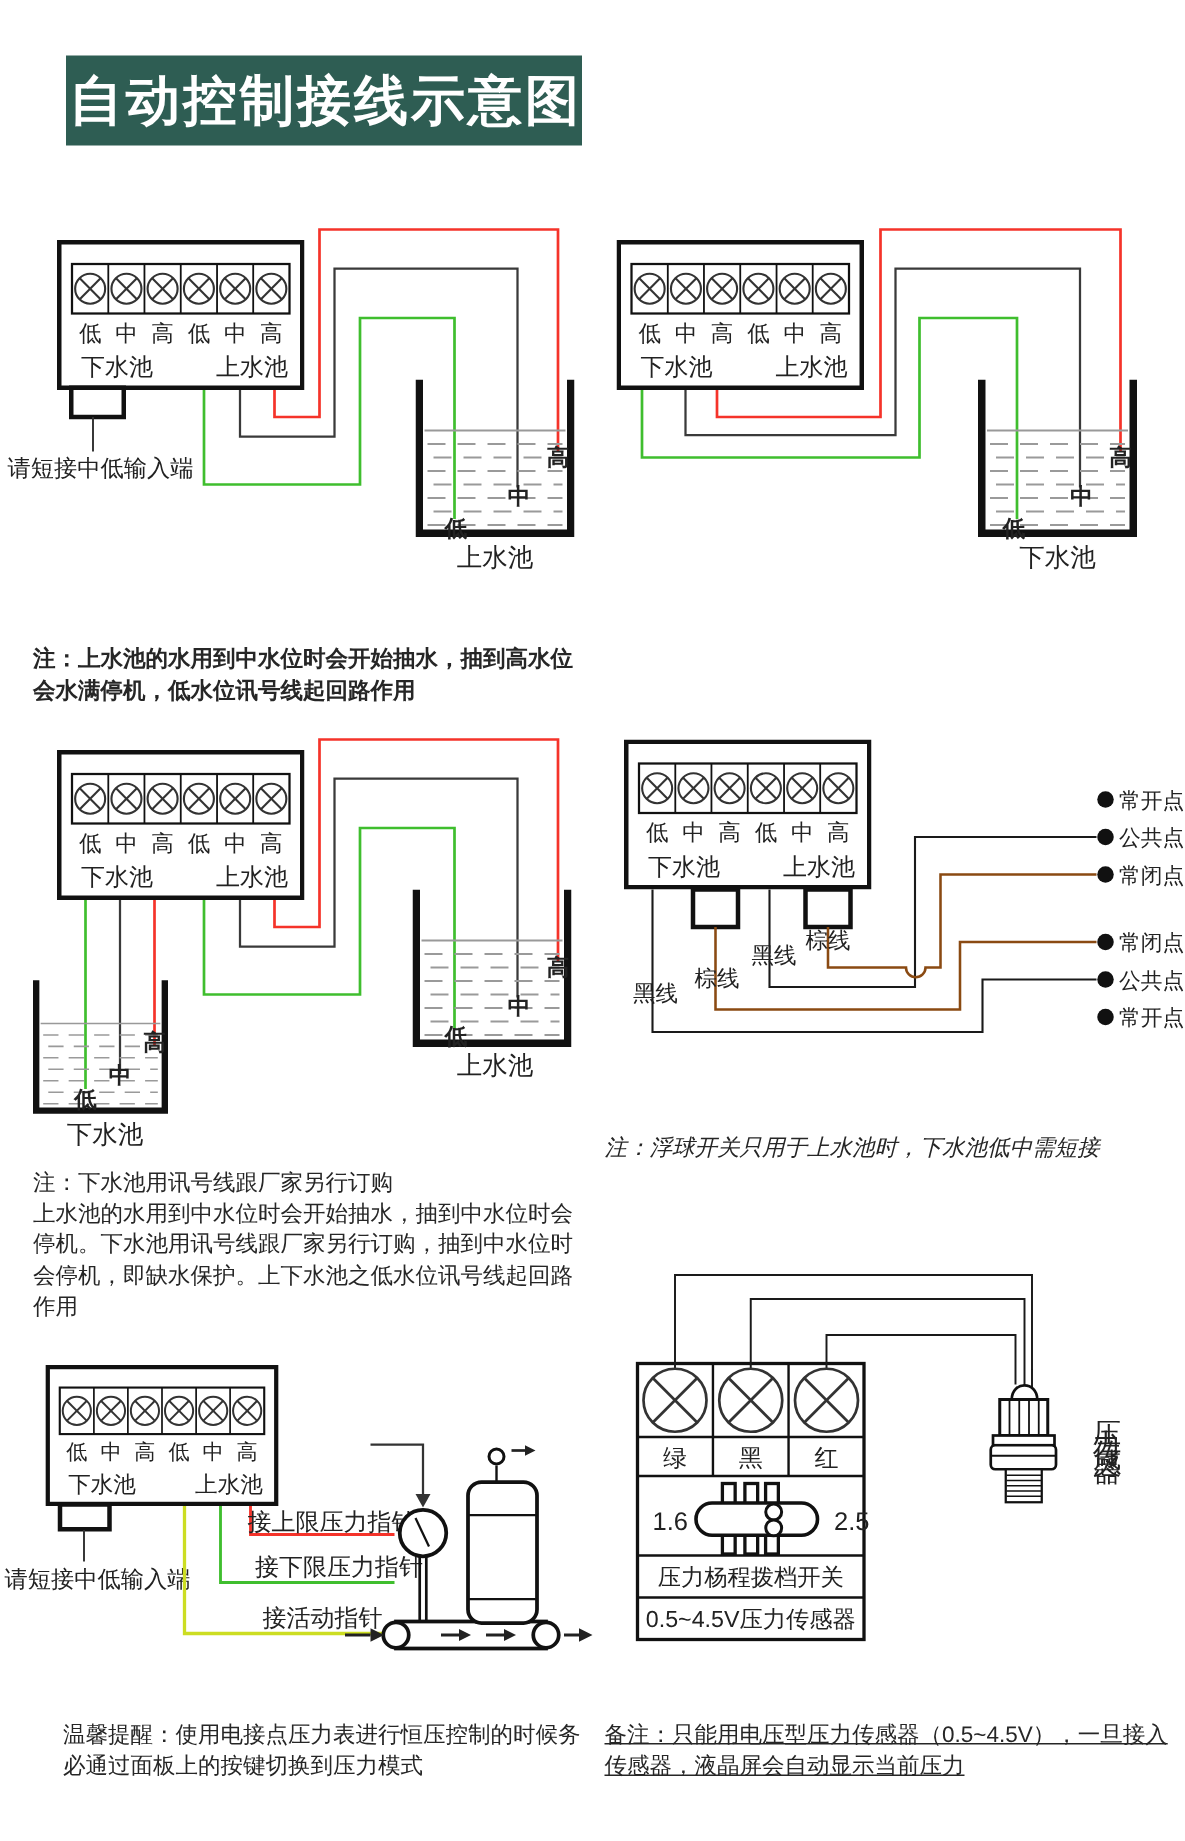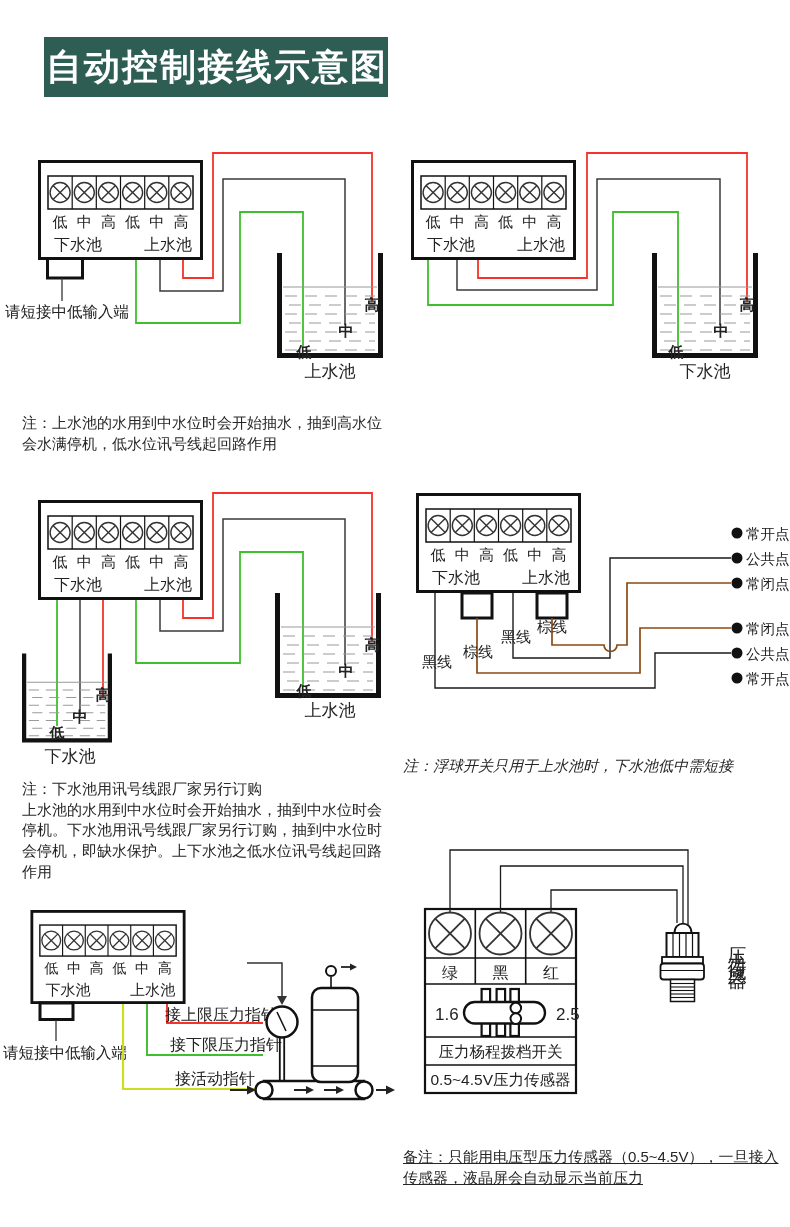--- a/index.html
+++ b/index.html
@@ -3,21 +3,21 @@
 <meta charset="utf-8">
 <style>
   html,body{margin:0;padding:0;background:#fff;}
   #page{position:relative;width:790px;height:1227px;background:#fff;overflow:hidden;
         font-family:"Liberation Sans",sans-serif;}
   .banner{position:absolute;left:44px;top:37px;width:344px;height:60px;background:#2e5d53;
           color:#ffffff;font-size:36px;font-weight:bold;line-height:60px;text-align:right;
           letter-spacing:2px;}
   .note{position:absolute;font-size:15px;line-height:1.38;color:#262626;}
   .pre{white-space:pre-line;}
-  #note1{left:22px;top:413px;width:372px;}
+  #note1{left:22px;top:430px;width:372px;font-weight:bold;}
   #note2{left:403px;top:413px;width:372px;}
   #note3{left:22px;top:779px;width:368px;}
   #note4{left:403px;top:756px;width:380px;font-style:italic;}
   #note5{left:42px;top:1147px;width:345px;}
   #note6{left:403px;top:1147px;width:382px;text-decoration:underline;}
   #sensor-side-label{position:absolute;left:724px;top:932px;height:135px;
           writing-mode:vertical-rl;font-size:19px;letter-spacing:6px;color:#222;}
   svg{position:absolute;left:0;top:0;}
   svg text{font-family:"Liberation Sans",sans-serif;fill:#222;}
   .cap{font-size:17px;}
@@ -278,15 +278,16 @@
           <line x1="671" y1="997.5" x2="694" y2="997.5"></line>
         </g>
       </g>
     </g>
   </svg>
 
   <div class="note" id="note1">注：上水池的水用到中水位时会开始抽水，抽到高水位会水满停机，低水位讯号线起回路作用</div>
   <div class="note pre" id="note3">注：下水池用讯号线跟厂家另行订购
 上水池的水用到中水位时会开始抽水，抽到中水位时会停机。下水池用讯号线跟厂家另行订购，抽到中水位时会停机，即缺水保护。上下水池之低水位讯号线起回路作用</div>
   <div class="note" id="note4">注：浮球开关只用于上水池时，下水池低中需短接</div>
+  <div class="note" id="note5">温馨提醒：使用电接点压力表进行恒压控制的时候务必通过面板上的按键切换到压力模式</div>
   <div class="note" id="note6">备注：只能用电压型压力传感器（0.5~4.5V），一旦接入传感器，液晶屏会自动显示当前压力</div>
   <div id="sensor-side-label">压力传感器</div>
 </div>
 
 </body></html>

